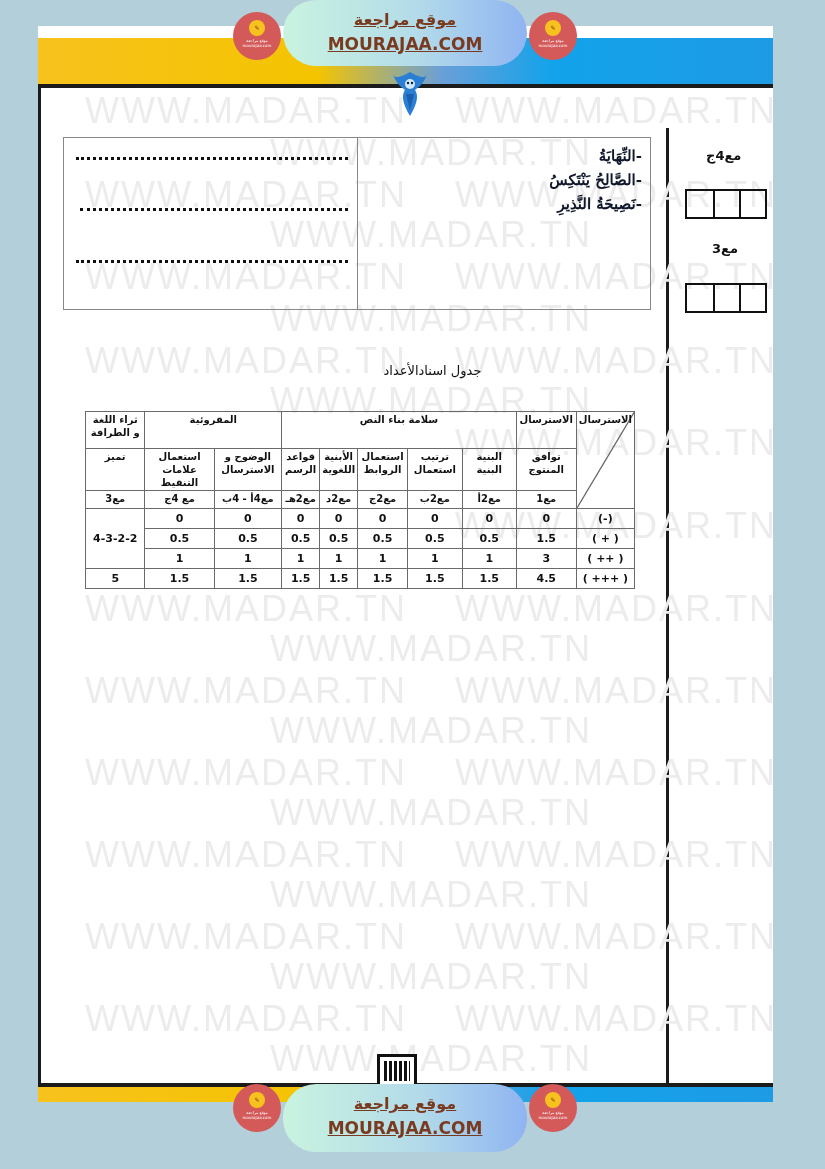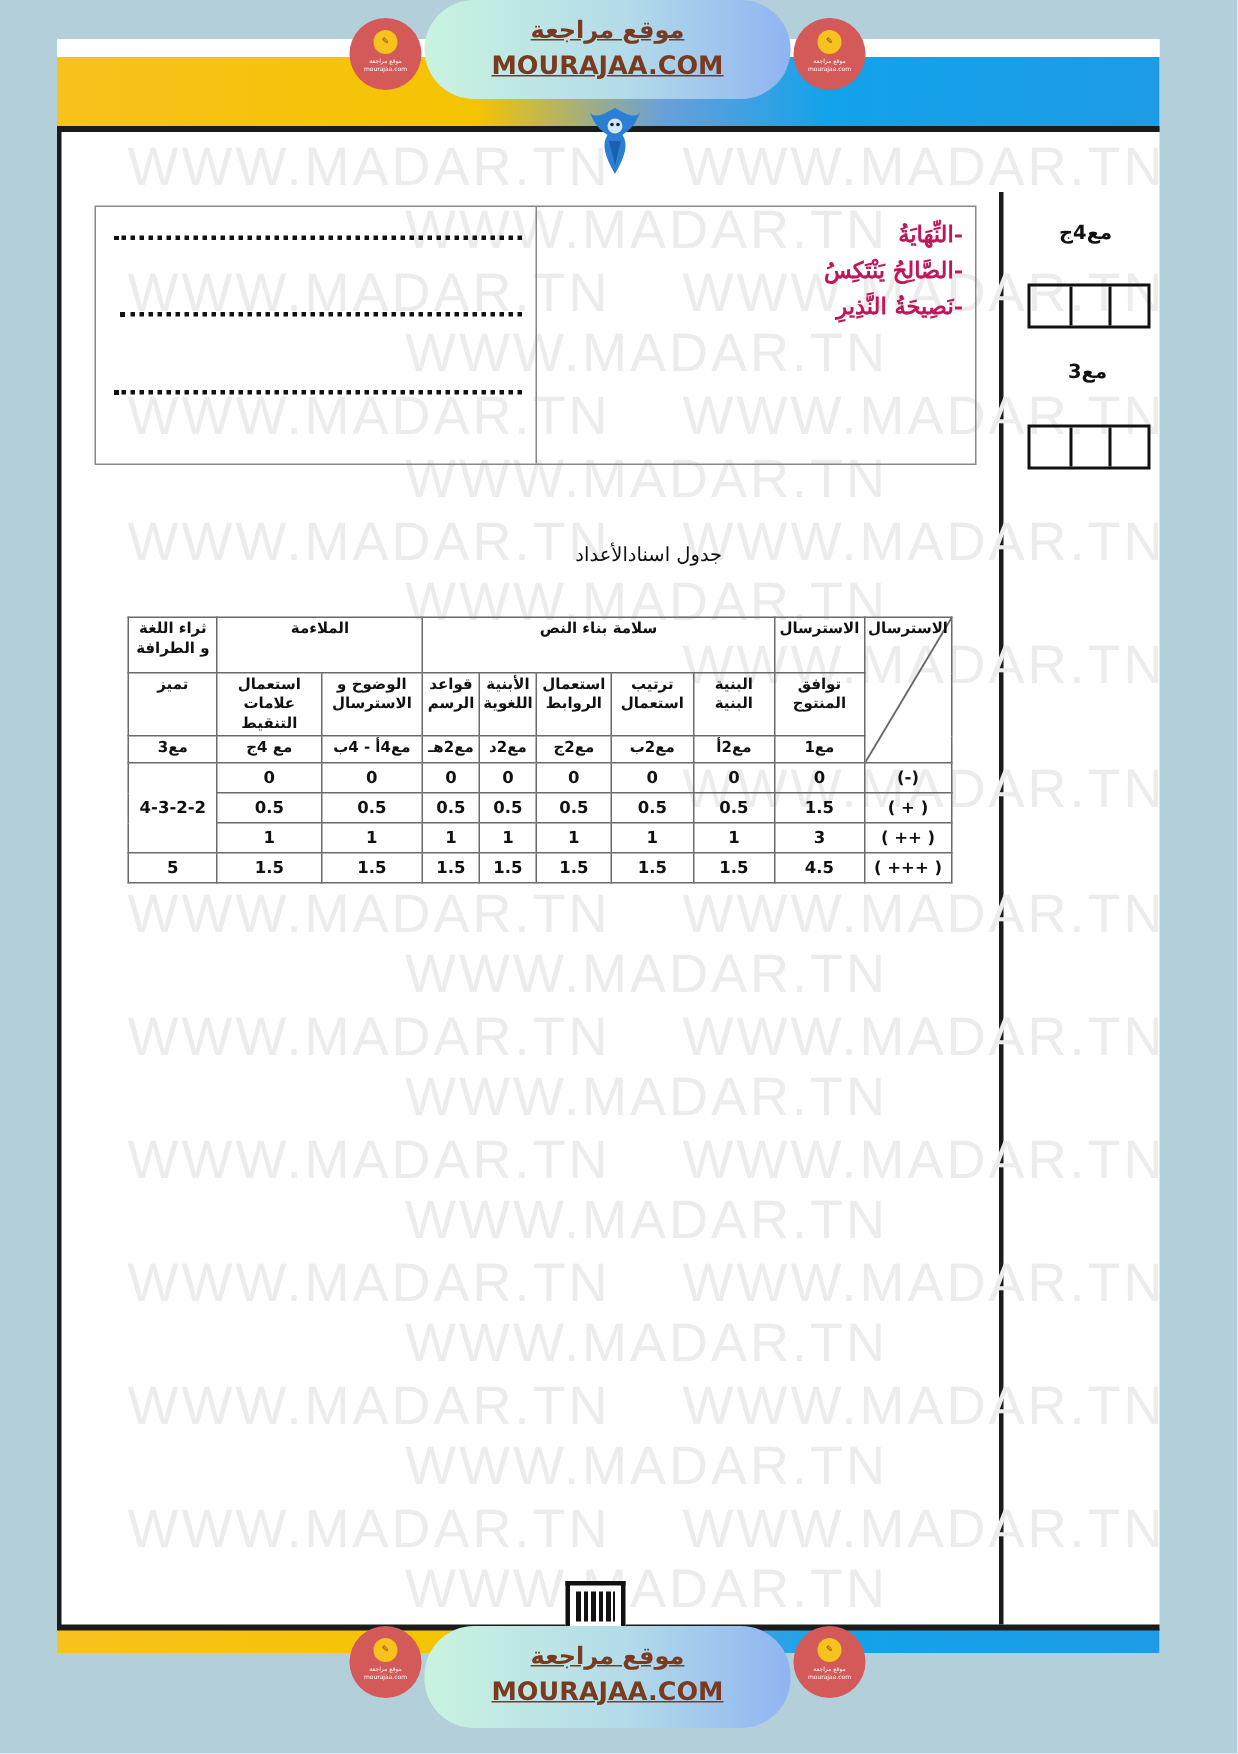--- a/index.html
+++ b/index.html
@@ -51,21 +51,21 @@
   .badge .dot { width: 16px; height: 16px; border-radius: 50%; background: #f7c21d; margin: 8px auto 2px; color:#7a3a1f; font-size:6px; line-height:16px; font-weight:bold;}
   .badge .txt { color: #fff; font-size: 4px; line-height: 5px; }
 
   .info-box {
     position: absolute; left: 63px; top: 137px; width: 588px; height: 173px;
     border: 1px solid #888;
   }
   .info-box .divider { position:absolute; left: 293px; top:0; width:1px; height:100%; background:#888; }
   .dots { position:absolute; height:0; border-top: 3px dotted #111; }
   .info-labels { position:absolute; right:8px; top:6px; direction: rtl; text-align: right; }
-  .info-labels div { font-size: 15px; font-weight: bold; line-height: 24px; color:#be185d; font-family: "DejaVu Serif", serif;}
+  .info-labels div { font-size: 15px; font-weight: bold; line-height: 24px; color:#0f172a; font-family: "DejaVu Serif", serif;}
 
   .score-label { position:absolute; font-size: 13px; color:#111; font-weight:bold; direction: rtl; }
   .score-boxes { position:absolute; display:flex; border: 2px solid #111; }
   .score-boxes div { width: 26px; height: 26px; border-left: 2px solid #111; }
   .score-boxes div:first-child { border-left: none; }
 
   .table-title { position:absolute; left: 0; width: 825px; top: 363px; text-align:center; padding-left: 40px; font-size: 13px; font-weight:normal; color:#111; direction: rtl; }
 
   table.grid {
     position: absolute; left: 85px; top: 411px; width: 550px;
@@ -196,21 +196,21 @@
   <tbody>
       <tr style="height:37px">
     <td rowspan="3" class="diag" style="text-align:right;">
       <svg viewBox="0 0 56 95" preserveAspectRatio="none">
             <line x1="56" y1="0" x2="0" y2="95" stroke="#666" stroke-width="1.2"></line>
           </svg>
       <span style="position:relative">الاسترسال</span>
     </td>
     <td>الاسترسال</td>
     <td colspan="5">سلامة بناء النص</td>
-    <td colspan="2">الملاءمة</td>
+    <td colspan="2">المقروئية</td>
     <td>ثراء اللغة و الطرافة</td>
   </tr>
   <tr style="height:40px">
     <td>توافق المنتوج</td>
     <td>البنية البنية</td>
     <td>ترتيب استعمال</td>
     <td>استعمال الروابط</td>
     <td>الأبنية اللغوية</td>
     <td>قواعد الرسم</td>
     <td>الوضوح و الاسترسال</td>

